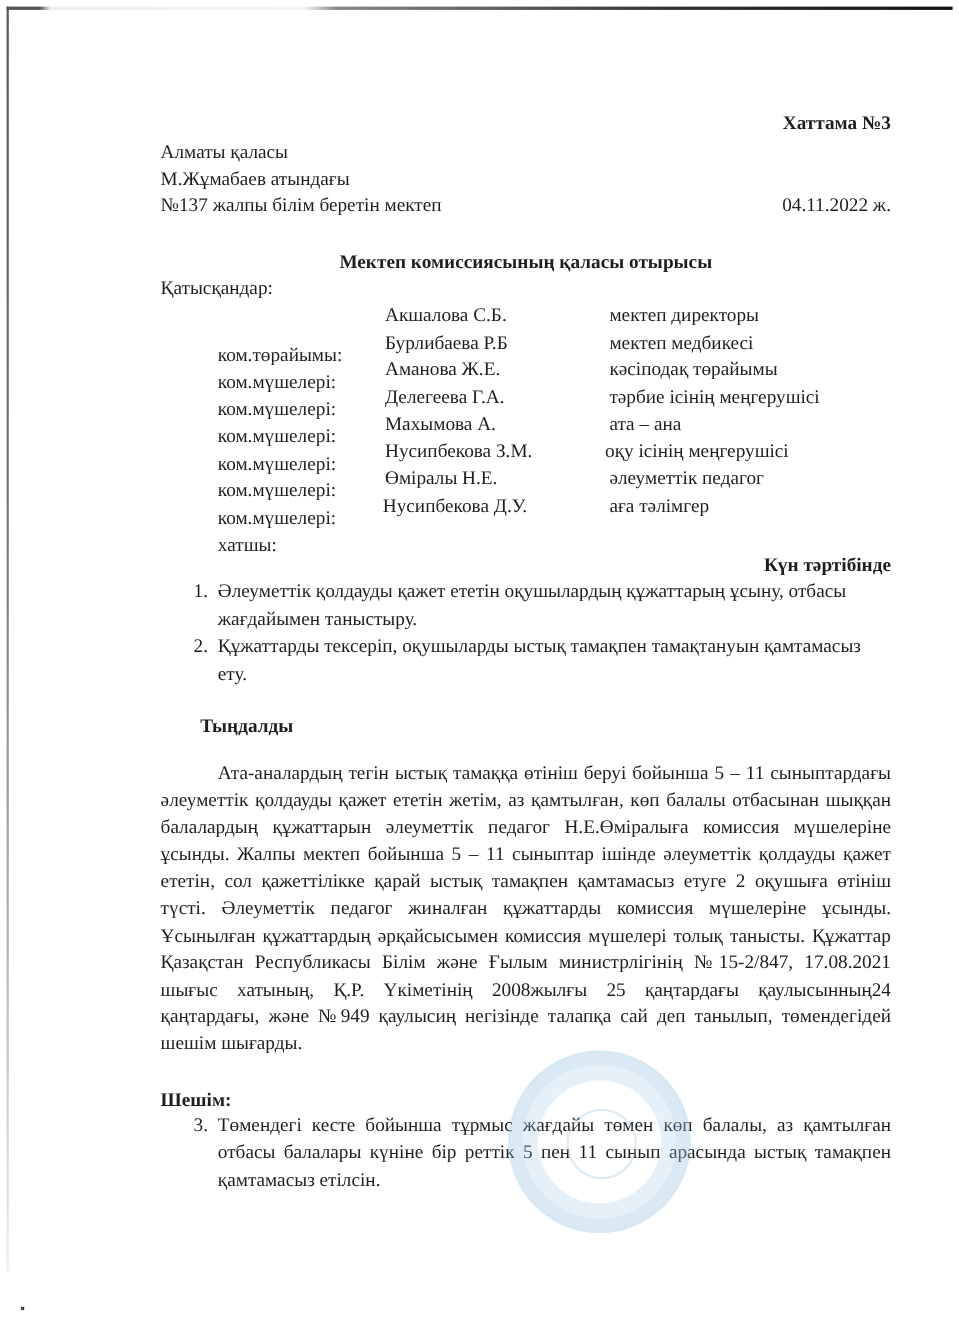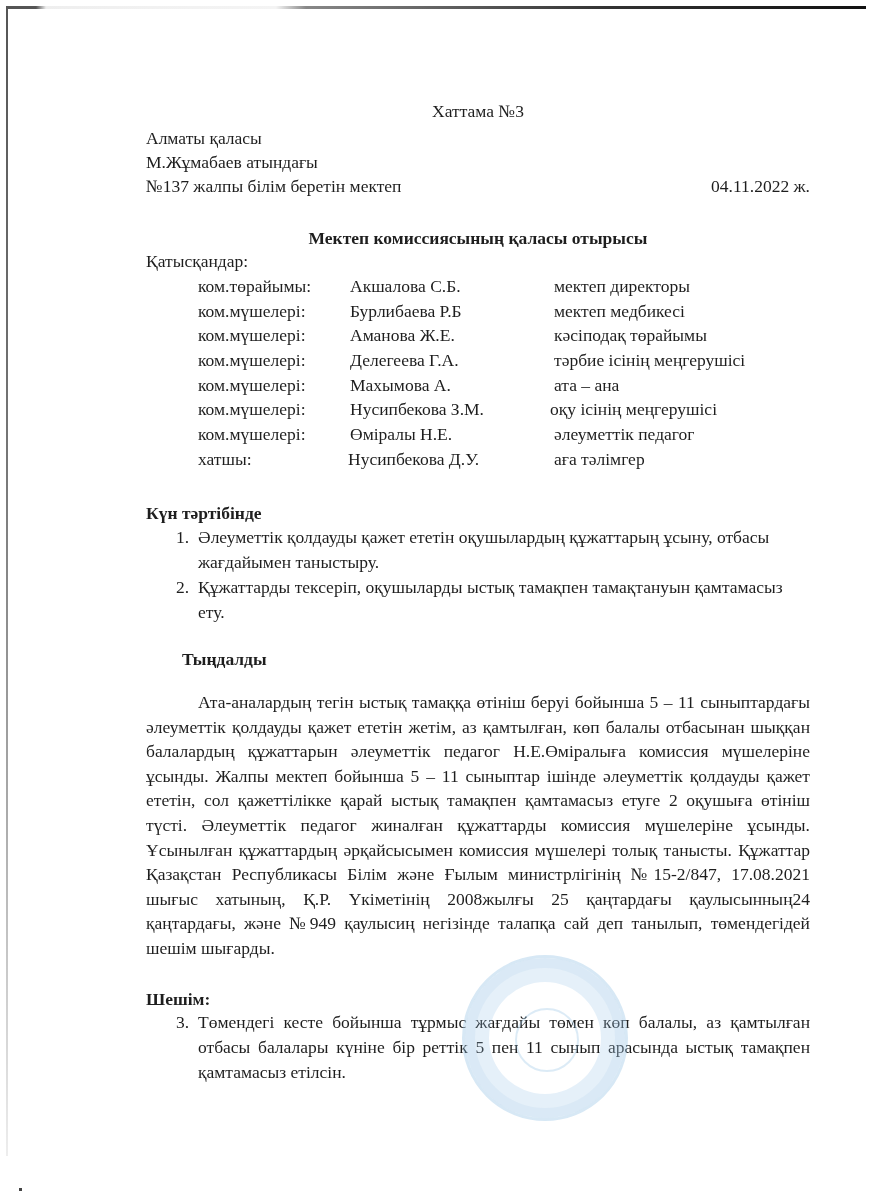--- a/index.html
+++ b/index.html
@@ -45,22 +45,22 @@
       top: 0;
       width: 664px;
       font-size: 17.5px;
       line-height: 24px;
     }
     .title {
       position: absolute;
       top: 99px;
       left: 0;
       width: 664px;
-      text-align: center;
-      font-weight: normal;
+      text-align: right;
+      font-weight: bold;
     }
     .header-lines {
       position: absolute;
       top: 126px;
       left: 0;
       width: 664px;
     }
     .header-line {
       height: 24px;
       white-space: nowrap;
@@ -86,29 +86,29 @@
       position: absolute;
       top: 274px;
       left: 52px;
       width: 620px;
     }
     .participant-row {
       position: relative;
       height: 24.7px;
       white-space: nowrap;
     }
-    .participant-row .role { position: absolute; left: 0; }
+    .participant-row .role { position: absolute; left: 0; margin-top: 36px; }
     .participant-row .name { position: absolute; left: 152px; }
     .participant-row .position { position: absolute; left: 356px; text-align: center; }
     .agenda-title {
       position: absolute;
       top: 501px;
       left: 0;
       width: 664px;
-      text-align: left;
+      text-align: right;
       font-weight: bold;
     }
     .agenda-list {
       position: absolute;
       top: 525px;
       left: 0;
       width: 664px;
     }
     .agenda-item {
       position: relative;

